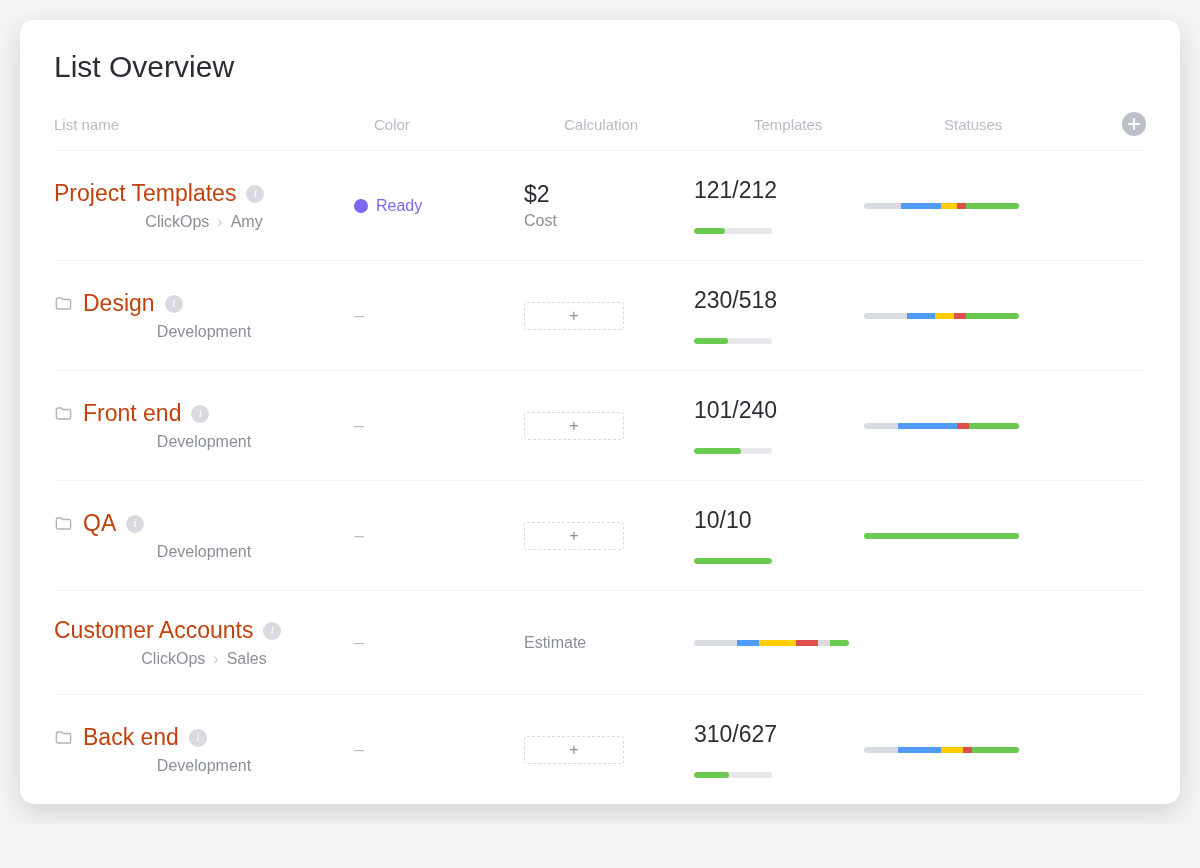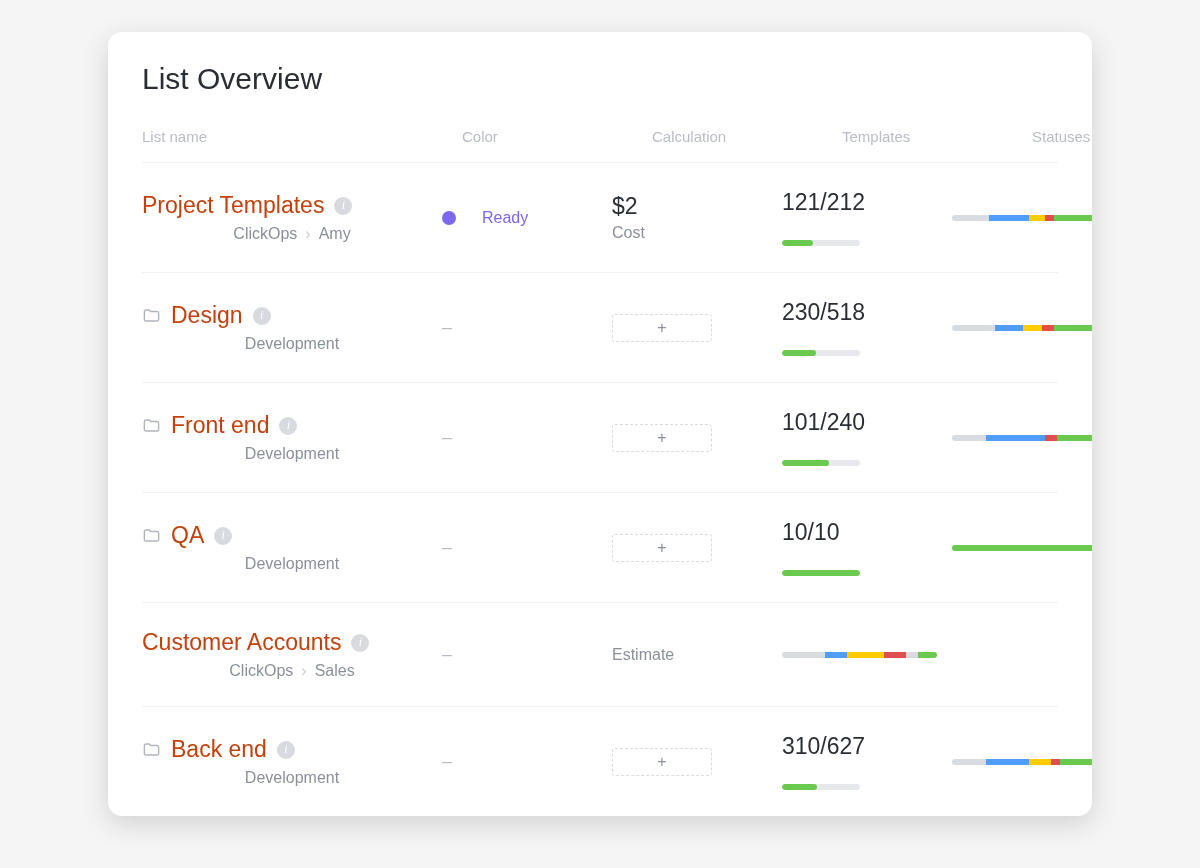--- a/index.html
+++ b/index.html
@@ -4,22 +4,22 @@
 <style>
   * { box-sizing: border-box; }
   body {
     margin: 0;
     padding: 20px;
     font-family: -apple-system, BlinkMacSystemFont, "Segoe UI", Helvetica, Arial, sans-serif;
     background: #f5f5f5;
     color: #2a2e34;
   }
   .card {
-    width: 984px;
-    margin: 12px auto;
+    width: 1160px;
+    margin: 0 auto;
     background: #fff;
     border-radius: 14px;
     box-shadow: 0 8px 28px rgba(0,0,0,0.15);
     padding: 30px 34px 0 34px;
     overflow: hidden;
   }
   .title {
     font-size: 30px;
     font-weight: 500;
     color: #2a2e34;
@@ -62,21 +62,21 @@
   .folder-icon { color: #969aa3; display: flex; }
   .info-icon {
     width: 18px; height: 18px; border-radius: 50%;
     background: #d8dadf; color: #fff;
     display: flex; align-items: center; justify-content: center;
     font-size: 12px; font-style: italic; font-family: Georgia, serif;
     cursor: pointer;
   }
   .breadcrumb { display: flex; align-items: center; gap: 8px; color: #8a8f99; font-size: 16px; justify-content: center; }
   .crumb-sep { color: #c8ccd3; }
-  .color-cell { display: flex; align-items: center; gap: 26px; }
+  .color-cell { display: flex; align-items: center; gap: 8px; }
   .color-dot { width: 14px; height: 14px; border-radius: 50%; background: #7b68ee; }
   .color-label { color: #7b68ee; font-size: 16px; font-weight: 500; }
   .color-empty, .calc-empty-dash { color: #b8bcc4; font-size: 18px; }
   .calc-cell { display: flex; flex-direction: column; gap: 4px; }
   .calc-value { font-size: 23px; color: #2a2e34; }
   .calc-label { color: #8a8f99; font-size: 16px; }
   .calc-add {
     border: 1px dashed #d8dbe0;
     border-radius: 3px;
     width: 100px; height: 28px;

